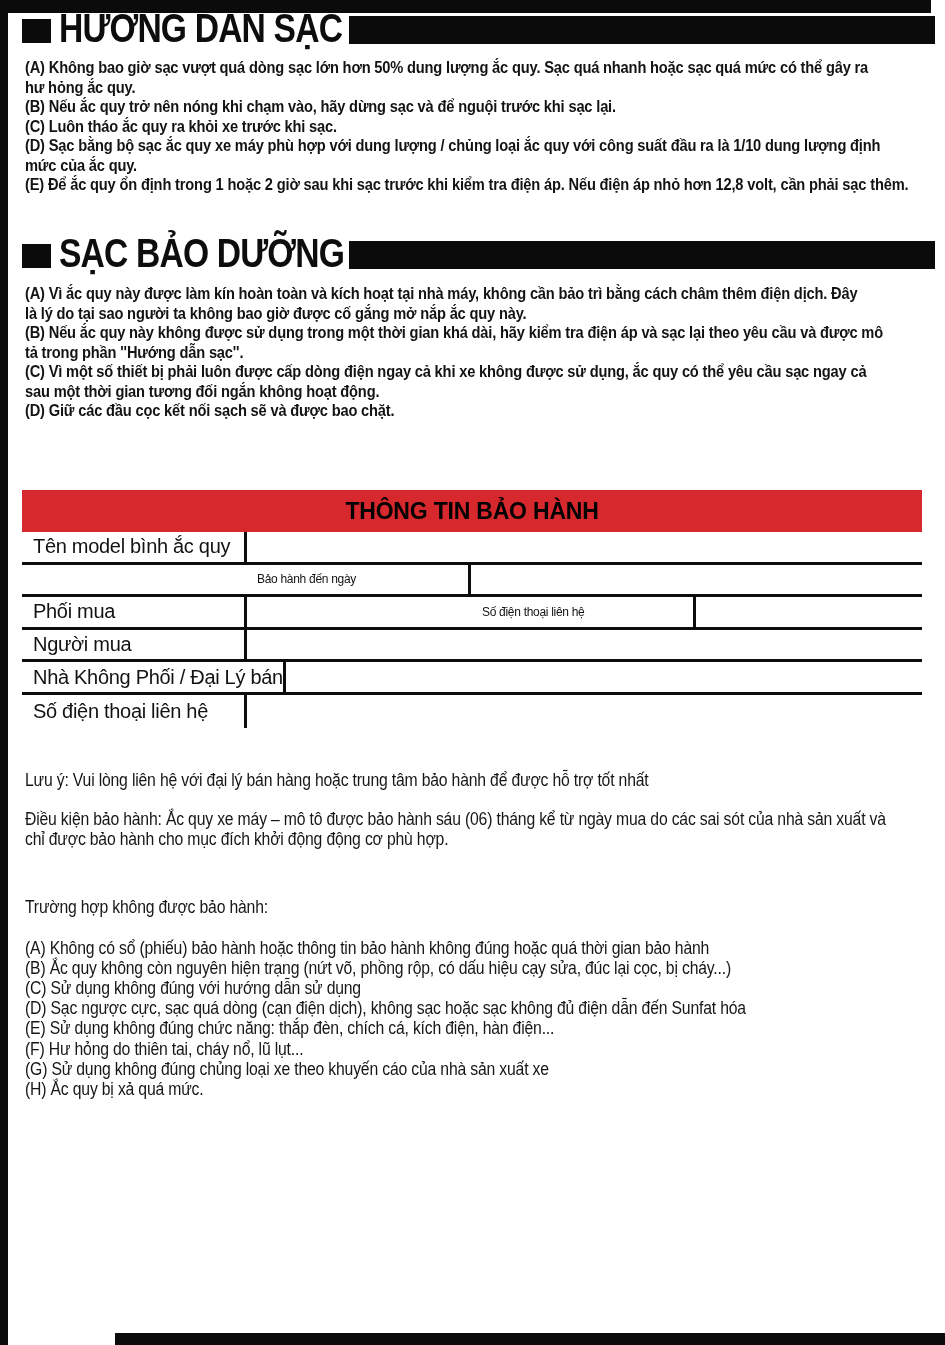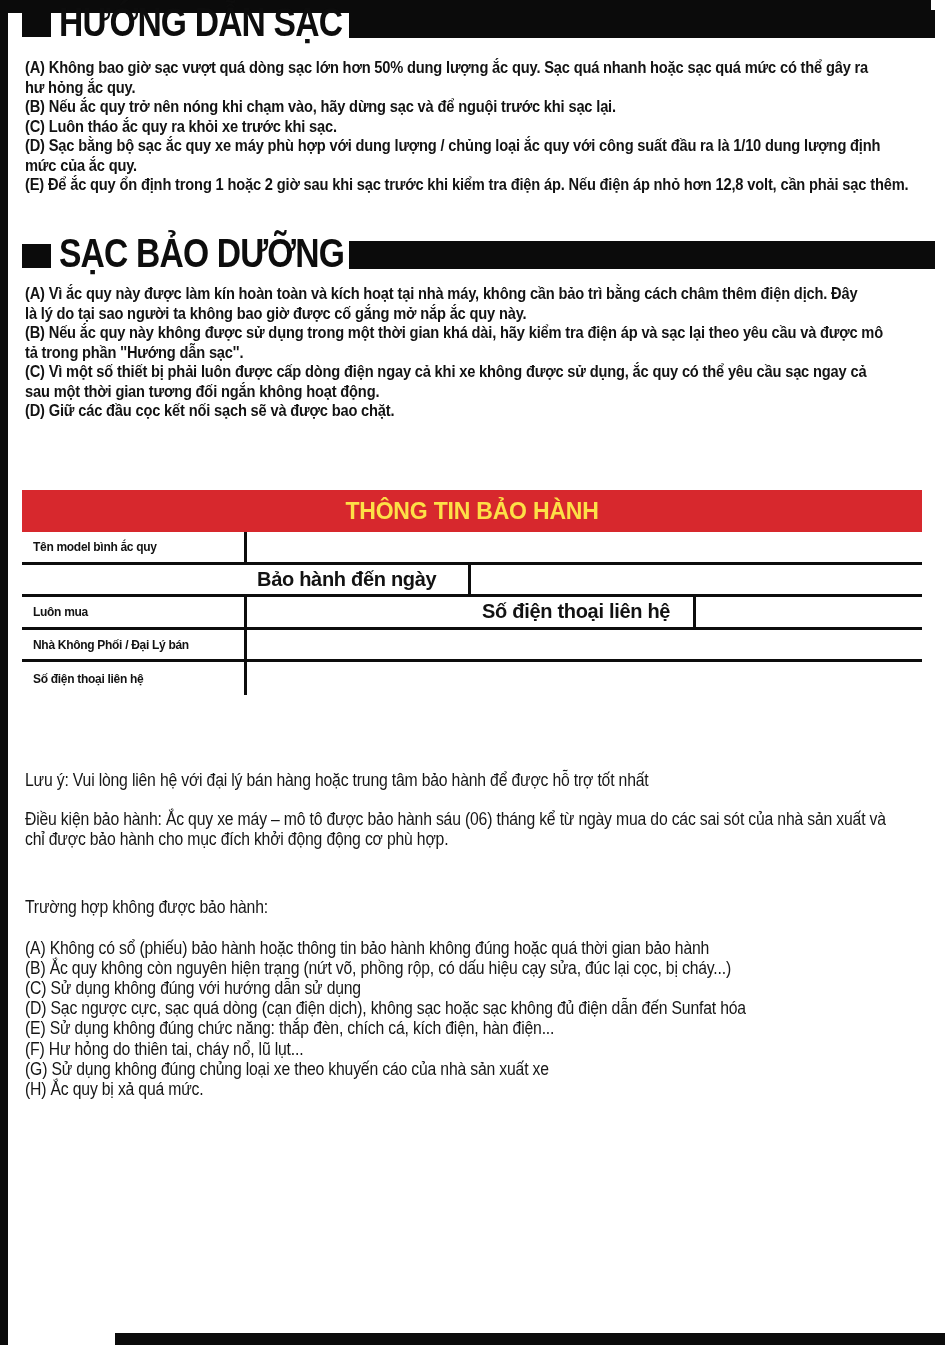--- a/index.html
+++ b/index.html
@@ -17,52 +17,52 @@
 
   
   .sec-header { left:22px; width:913px; height:48px; }
   .sec-header .sq  { position:absolute; left:0; top:7px; width:29px; height:24px; background:#0b0b0b; }
   .sec-header .bar { position:absolute; left:327px; right:0; top:4px; height:28px; background:#0b0b0b; }
   .sec-header .ttl {
     position:absolute; left:37px; top:-7px; white-space:nowrap;
     font-size:41px; font-weight:bold; letter-spacing:-1px; color:#0d0d0d;
     transform:scaleX(0.82); transform-origin:0 0;
   }
-  .hdr1 { top:6px; }
+  .hdr1 { top:12px; }
   .hdr2 { top:237px; }
 
   
   .body-bold {
     left:25px; width:1060px; font-size:17px; font-weight:bold;
     letter-spacing:-0.2px; line-height:19.5px; white-space:pre-line;
     transform:scaleX(0.862); transform-origin:0 0; color:#131313;
   }
   .body1 { top:58px; }
   .body2 { top:284px; }
 
   
   .warranty { left:22px; top:490px; width:900px; }
   .w-title {
-    height:42px; background:#d7282d; color:#fde047; font-weight:bold;
+    height:42px; background:#d7282d; color:#000000; font-weight:bold;
     font-size:23px; letter-spacing:-0.2px;
     display:flex; align-items:center; justify-content:center;
   }
   .w-row { display:flex; height:32.6px; box-sizing:border-box;
            border-bottom:3px solid #0d0d0d; align-items:stretch; }
   .w-row.last { border-bottom:none; }
   .cell { display:flex; align-items:center; box-sizing:border-box; }
   .w-label {
     flex:0 0 225px; border-right:3px solid #0d0d0d; padding-left:11px;
-    font-weight:bold; font-size:12px; letter-spacing:-0.3px; white-space:nowrap;
+    font-weight:normal; font-size:20px; letter-spacing:-0.3px; white-space:nowrap;
   }
   .w-val  { flex:1 1 auto; }
   .w-val-mid { flex:0 0 223px; }
   .w-label2 {
     flex:0 0 226px; border-right:3px solid #0d0d0d; padding-left:12px;
-    font-weight:bold; font-size:20px; letter-spacing:-0.3px; white-space:nowrap;
+    font-weight:normal; font-size:12px; letter-spacing:-0.3px; white-space:nowrap;
   }
   .w-val2 { flex:1 1 auto; }
 
   
   .body-norm {
     left:25px; width:1022px; font-size:17.5px; font-weight:normal;
     letter-spacing:-0.2px; line-height:20.2px; white-space:pre-line;
     transform:scaleX(0.9); transform-origin:0 0; color:#161616;
   }
   .note-block       { top:770px; }
@@ -109,26 +109,30 @@
     <div class="cell w-val"></div>
   </div>
 
   <div class="w-row">
     <div class="cell w-val-mid"></div>
     <div class="cell w-label2">Bảo hành đến ngày</div>
     <div class="cell w-val2"></div>
   </div>
 
   <div class="w-row">
-    <div class="cell w-label">Luôn mua</div>
+    <div class="cell w-label">Phối mua</div>
     <div class="cell w-val-mid"></div>
     <div class="cell w-label2">Số điện thoại liên hệ</div>
     <div class="cell w-val2"></div>
   </div>
 
+  <div class="w-row">
+    <div class="cell w-label">Người mua</div>
+    <div class="cell w-val"></div>
+  </div>
 
   <div class="w-row">
     <div class="cell w-label">Nhà Không Phối / Đại Lý bán</div>
     <div class="cell w-val"></div>
   </div>
 
 
   <div class="w-row last">
     <div class="cell w-label">Số điện thoại liên hệ</div>
     <div class="cell w-val"></div>

